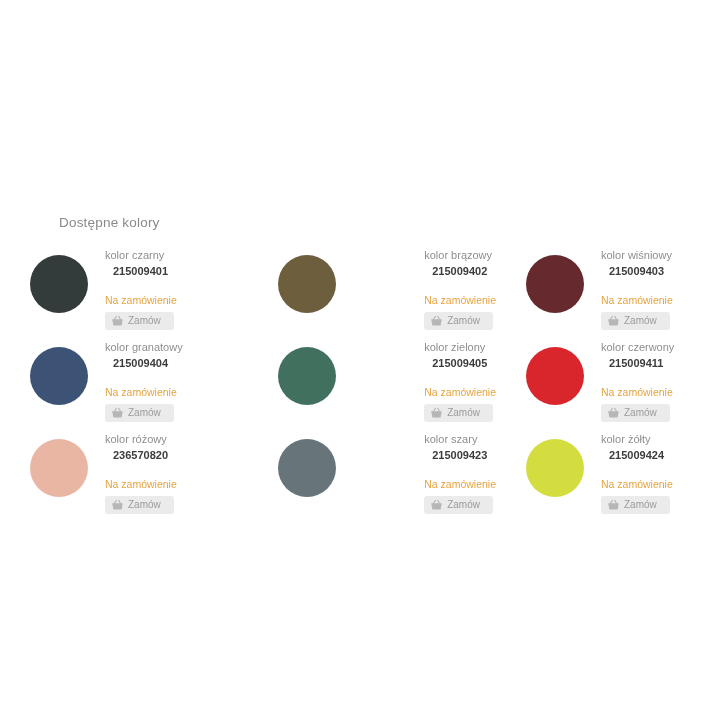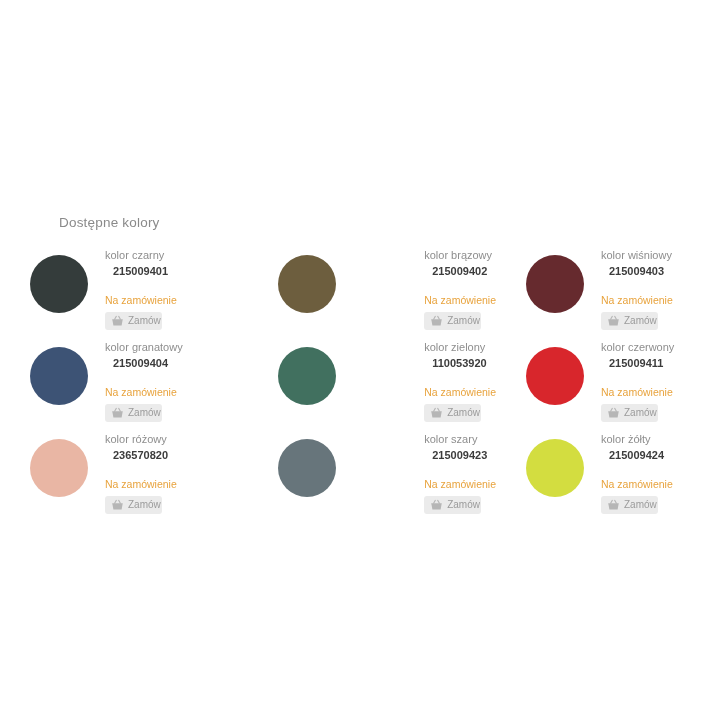--- a/index.html
+++ b/index.html
@@ -100,21 +100,21 @@
     margin-top: 14px;
     white-space: nowrap;
   }
 
   .order-button {
     margin-top: 4px;
     background: #ebebeb;
     border: none;
     border-radius: 3px;
     height: 18px;
-    padding: 0 1px 0 6px;
+    padding: 0 13px 0 6px;
     display: inline-flex;
     align-items: center;
     gap: 4px;
     cursor: pointer;
     width: fit-content;
   }
 
   .order-button .basket-icon {
     display: inline-flex;
     align-items: center;
@@ -215,21 +215,21 @@
             </span>
             <span class="btn-label">Zamów</span>
           </button>
         </div>
       </div>
 
       <div class="color-item col-2">
         <div class="swatch" style="background: rgb(65, 112, 95);"></div>
         <div class="item-info">
           <div class="color-name">kolor zielony</div>
-          <div class="color-code">110053920</div>
+          <div class="color-code">215009405</div>
           <div class="availability" style="color: rgb(232, 163, 61);">Na zamówienie</div>
           <button class="order-button" style="background: rgb(235, 235, 235);">
             <span class="basket-icon">
               <svg width="13" height="12" viewBox="0 0 13 12" aria-hidden="true">
                 <path d="M3.6 4.2 L5.3 1.4 M9.4 4.2 L7.7 1.4" stroke="#b6b6b6" stroke-width="1.1" fill="none" stroke-linecap="round"></path>
                 <path d="M1.2 4.3 L11.8 4.3 L10.6 10.4 L2.4 10.4 Z" fill="#b6b6b6"></path>
               </svg>
             </span>
             <span class="btn-label">Zamów</span>
           </button>

